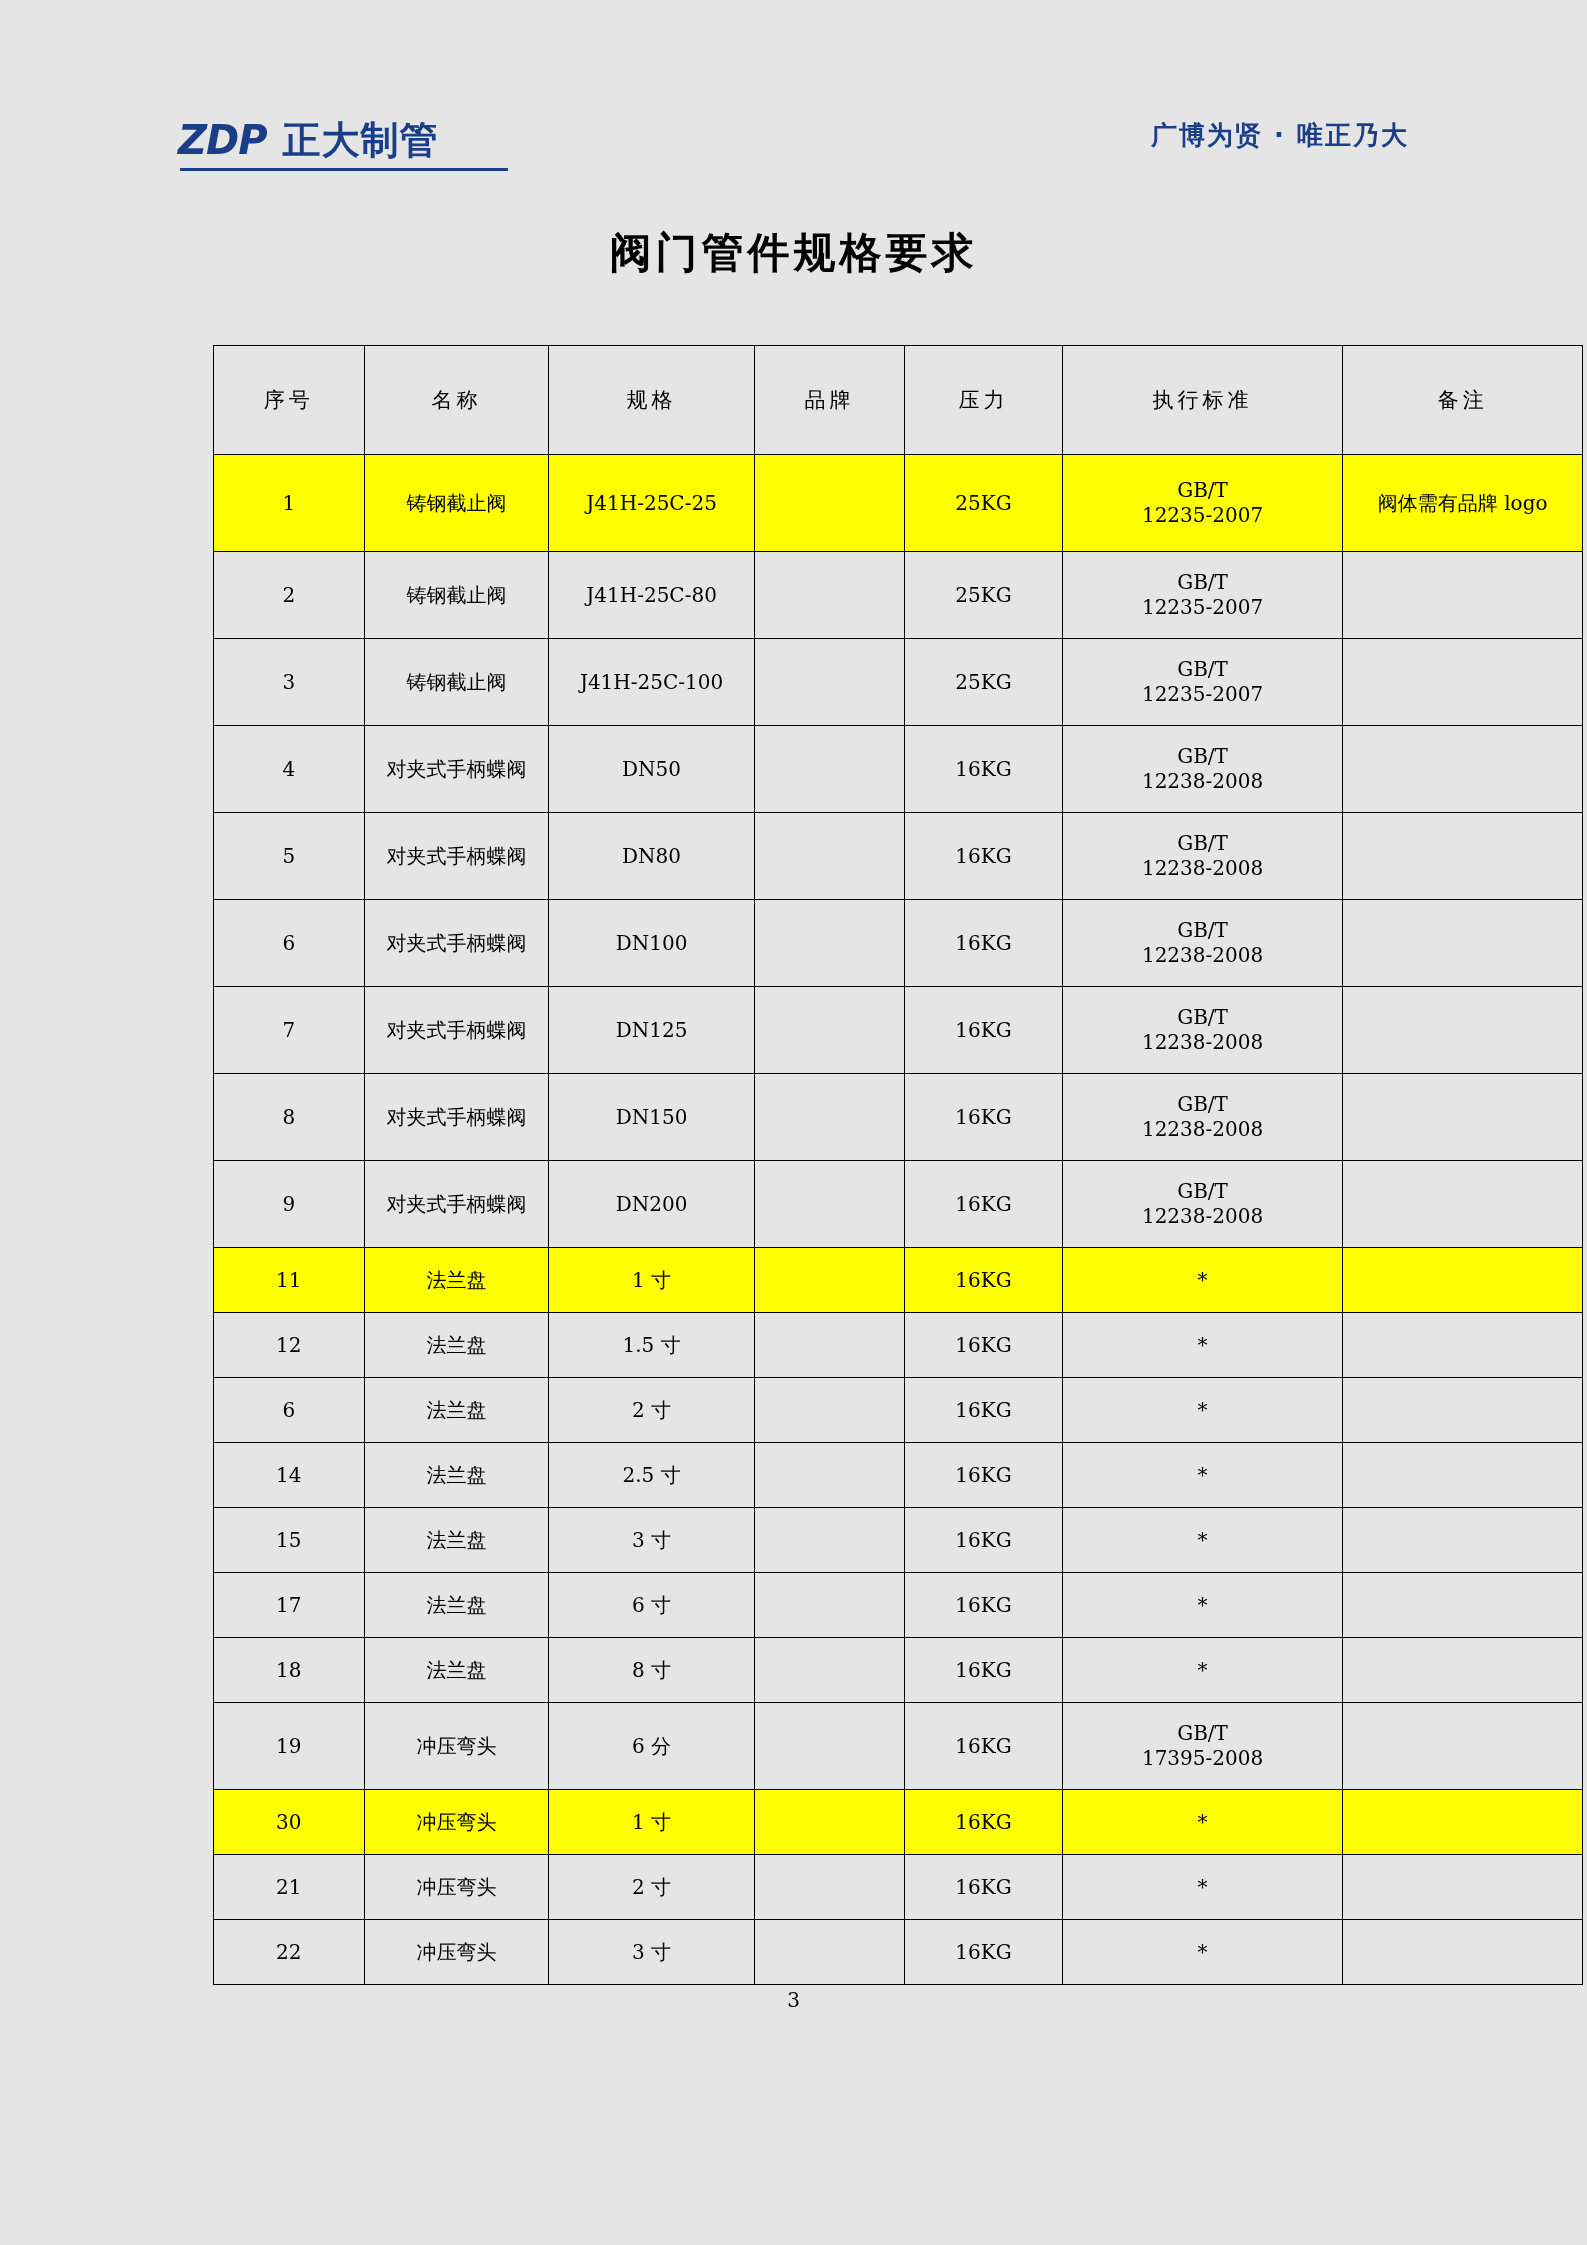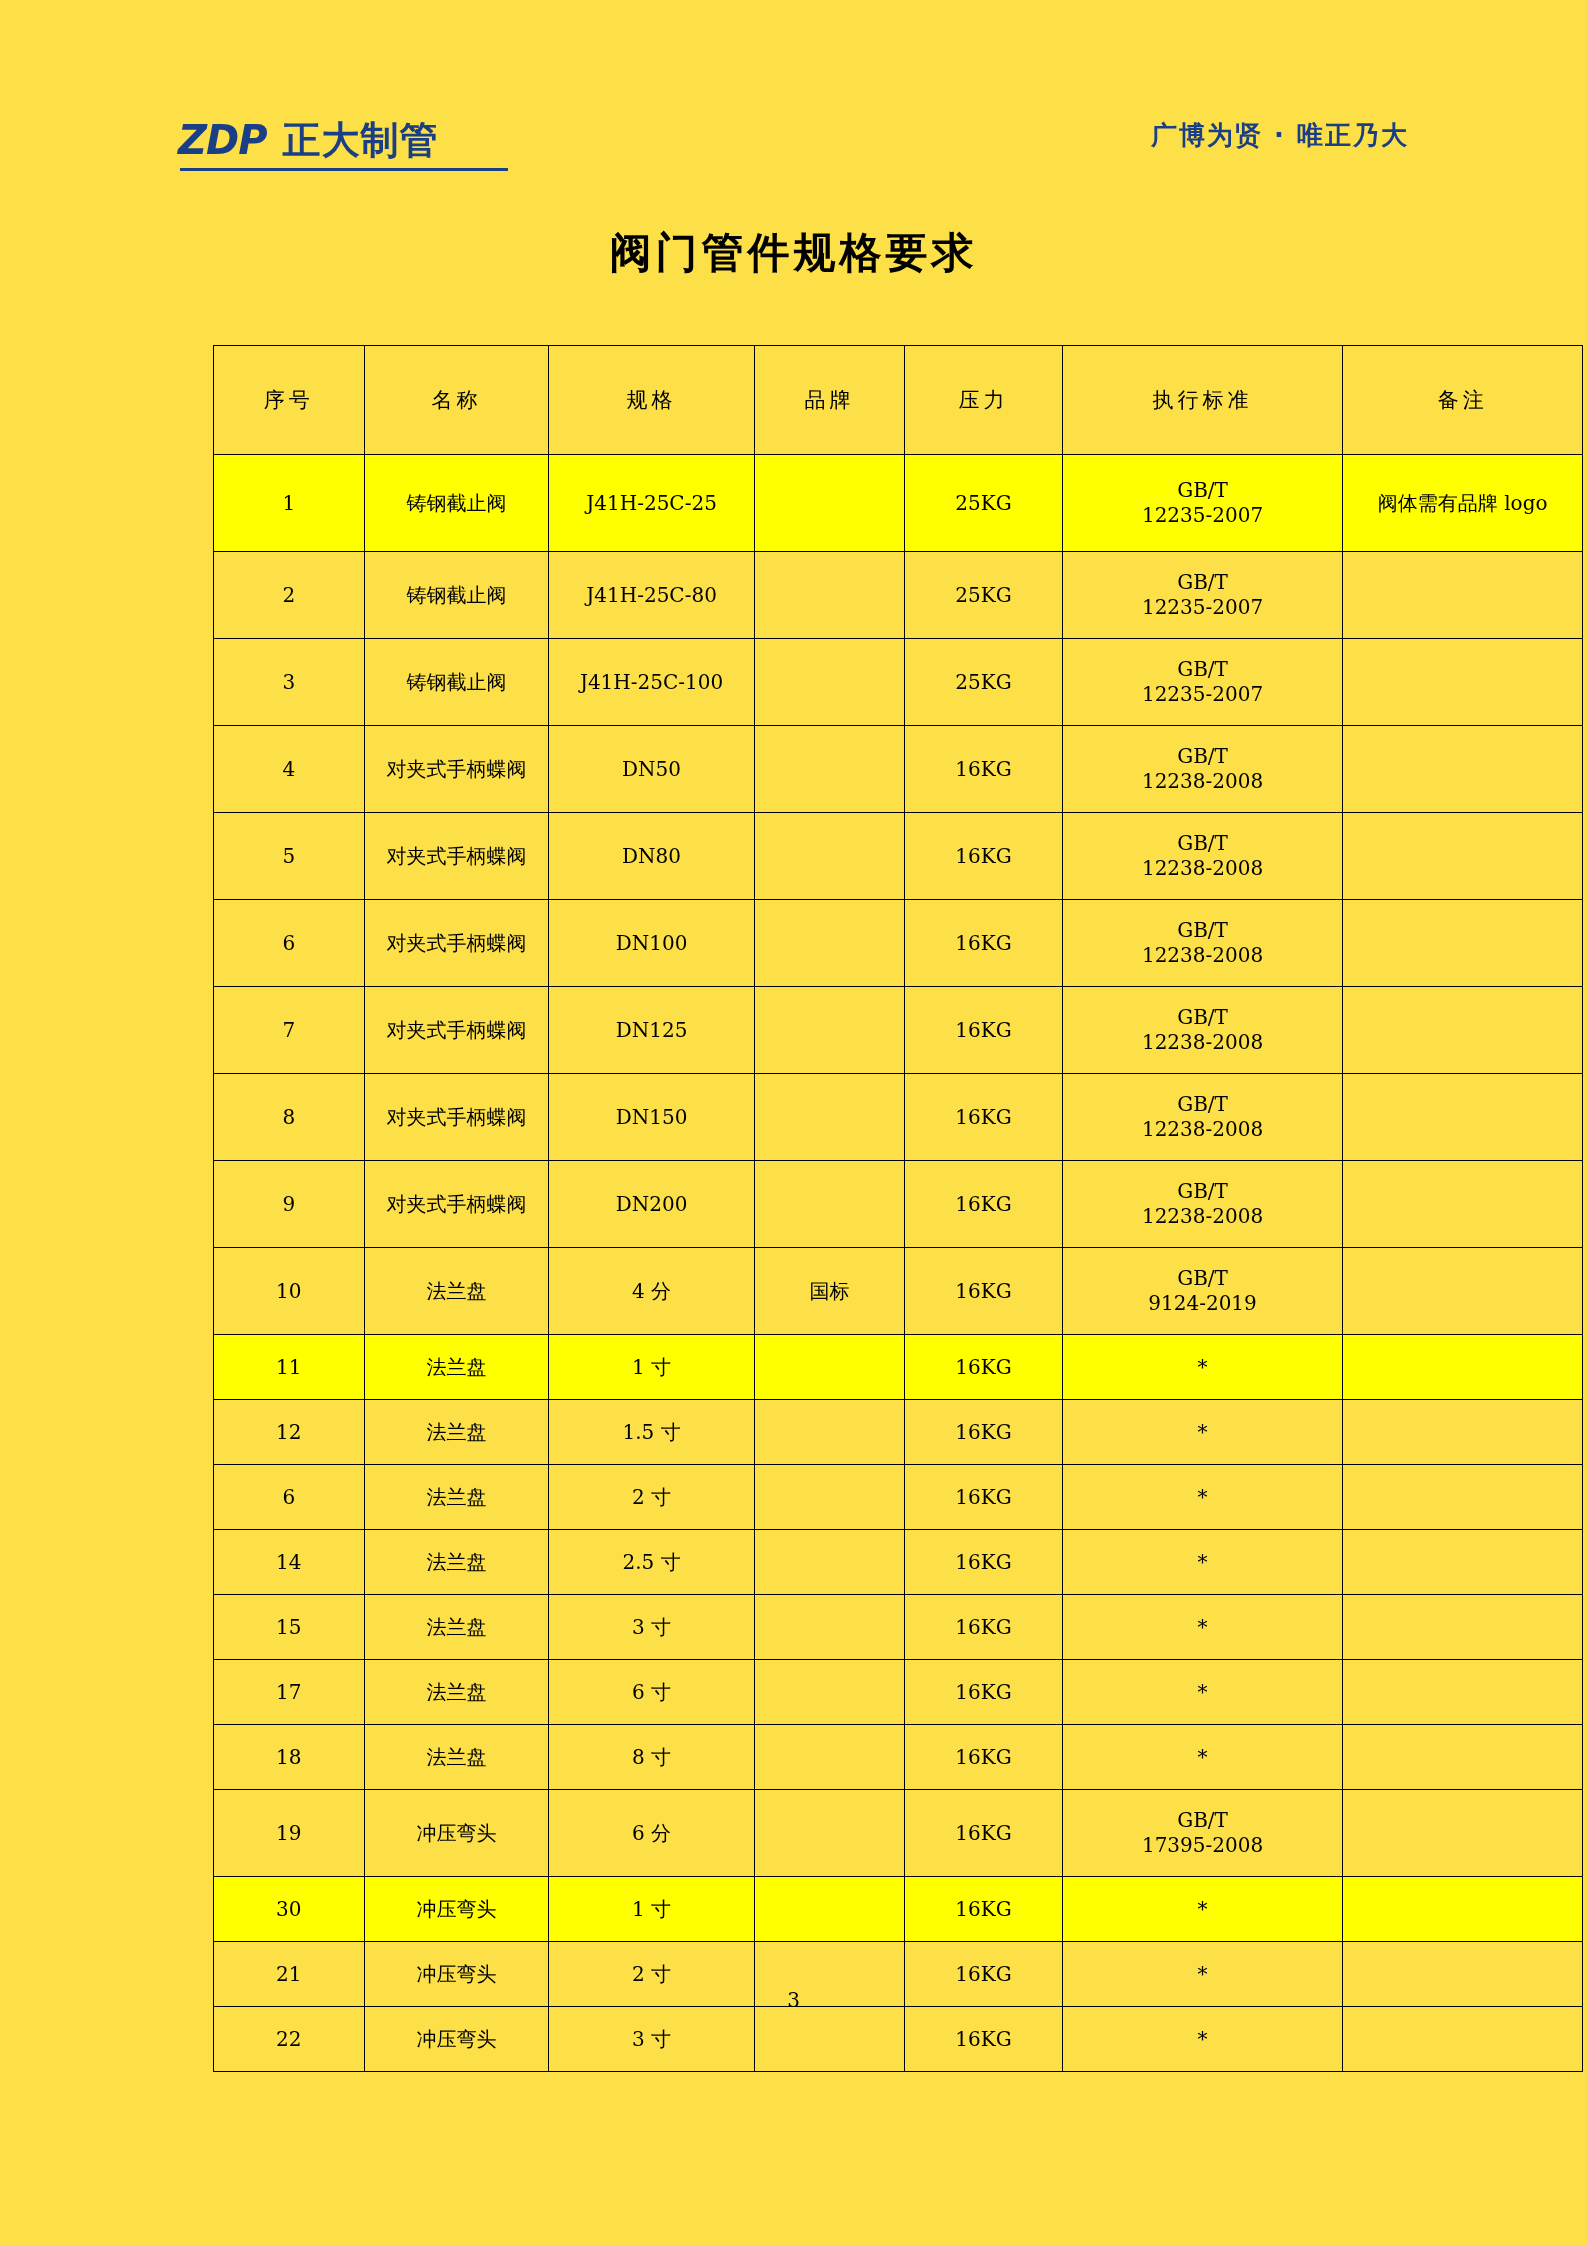--- a/index.html
+++ b/index.html
@@ -3,21 +3,21 @@
 <meta charset="utf-8">
 <style>
   html, body {
     margin: 0;
     padding: 0;
     background: #b0b0b0;
   }
   .page {
     width: 1587px;
     height: 2245px;
-    background: #fde047;
+    background: #e5e5e5;
     position: relative;
     margin: 0 auto;
     box-sizing: border-box;
     font-family: "Liberation Serif", serif;
     overflow: hidden;
   }
 
   
   .header {
     position: absolute;
@@ -287,32 +287,20 @@
             <td>对夹式手柄蝶阀</td>
             <td>DN200</td>
             <td></td>
             <td>16KG</td>
             <td>
               <span class="std-line">GB/T</span>
               <span class="std-line">12238-2008</span>
             </td>
             <td></td>
           </tr>
-          <tr class="tall">
-            <td>10</td>
-            <td>法兰盘</td>
-            <td>4 分</td>
-            <td>国标</td>
-            <td>16KG</td>
-            <td>
-              <span class="std-line">GB/T</span>
-              <span class="std-line">9124-2019</span>
-            </td>
-            <td></td>
-          </tr>
           <tr class="highlight ">
             <td>11</td>
             <td>法兰盘</td>
             <td>1 寸</td>
             <td></td>
             <td>16KG</td>
             <td>
               <span class="std-line">*</span>
             </td>
             <td></td>

